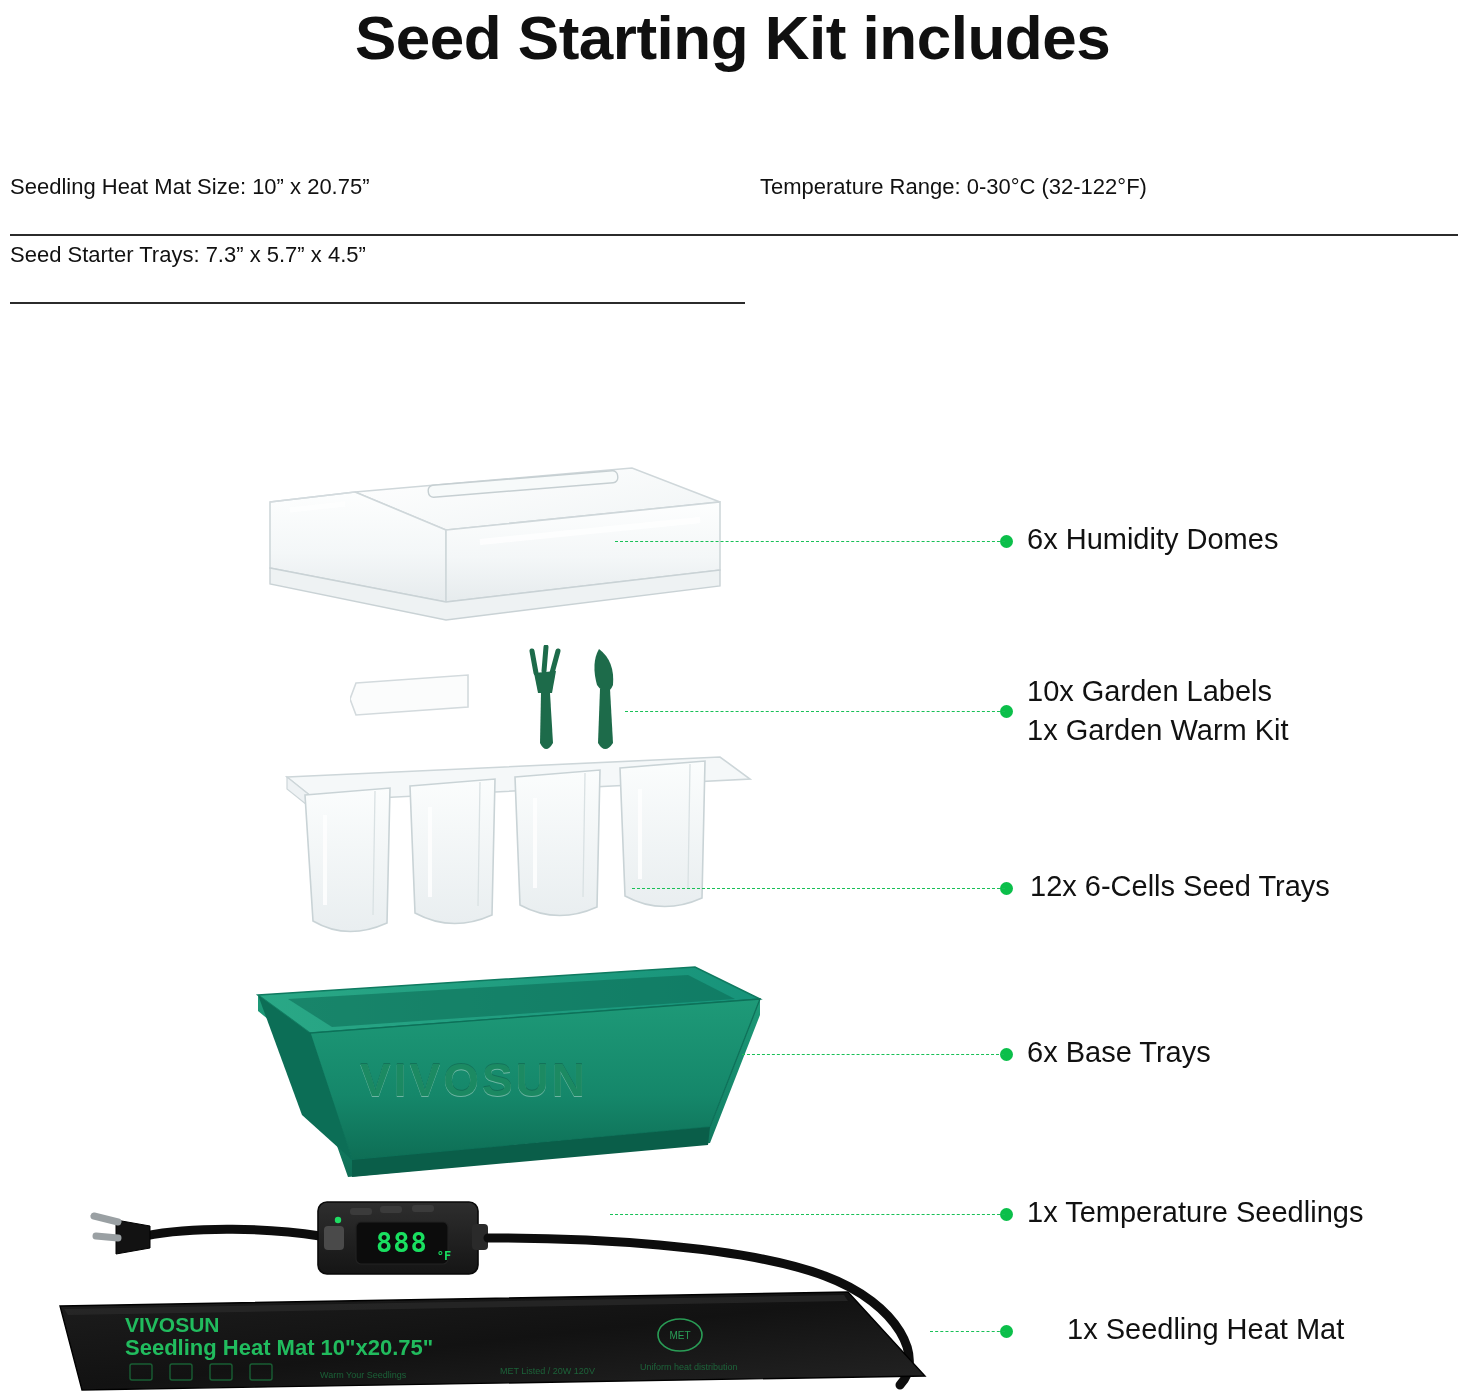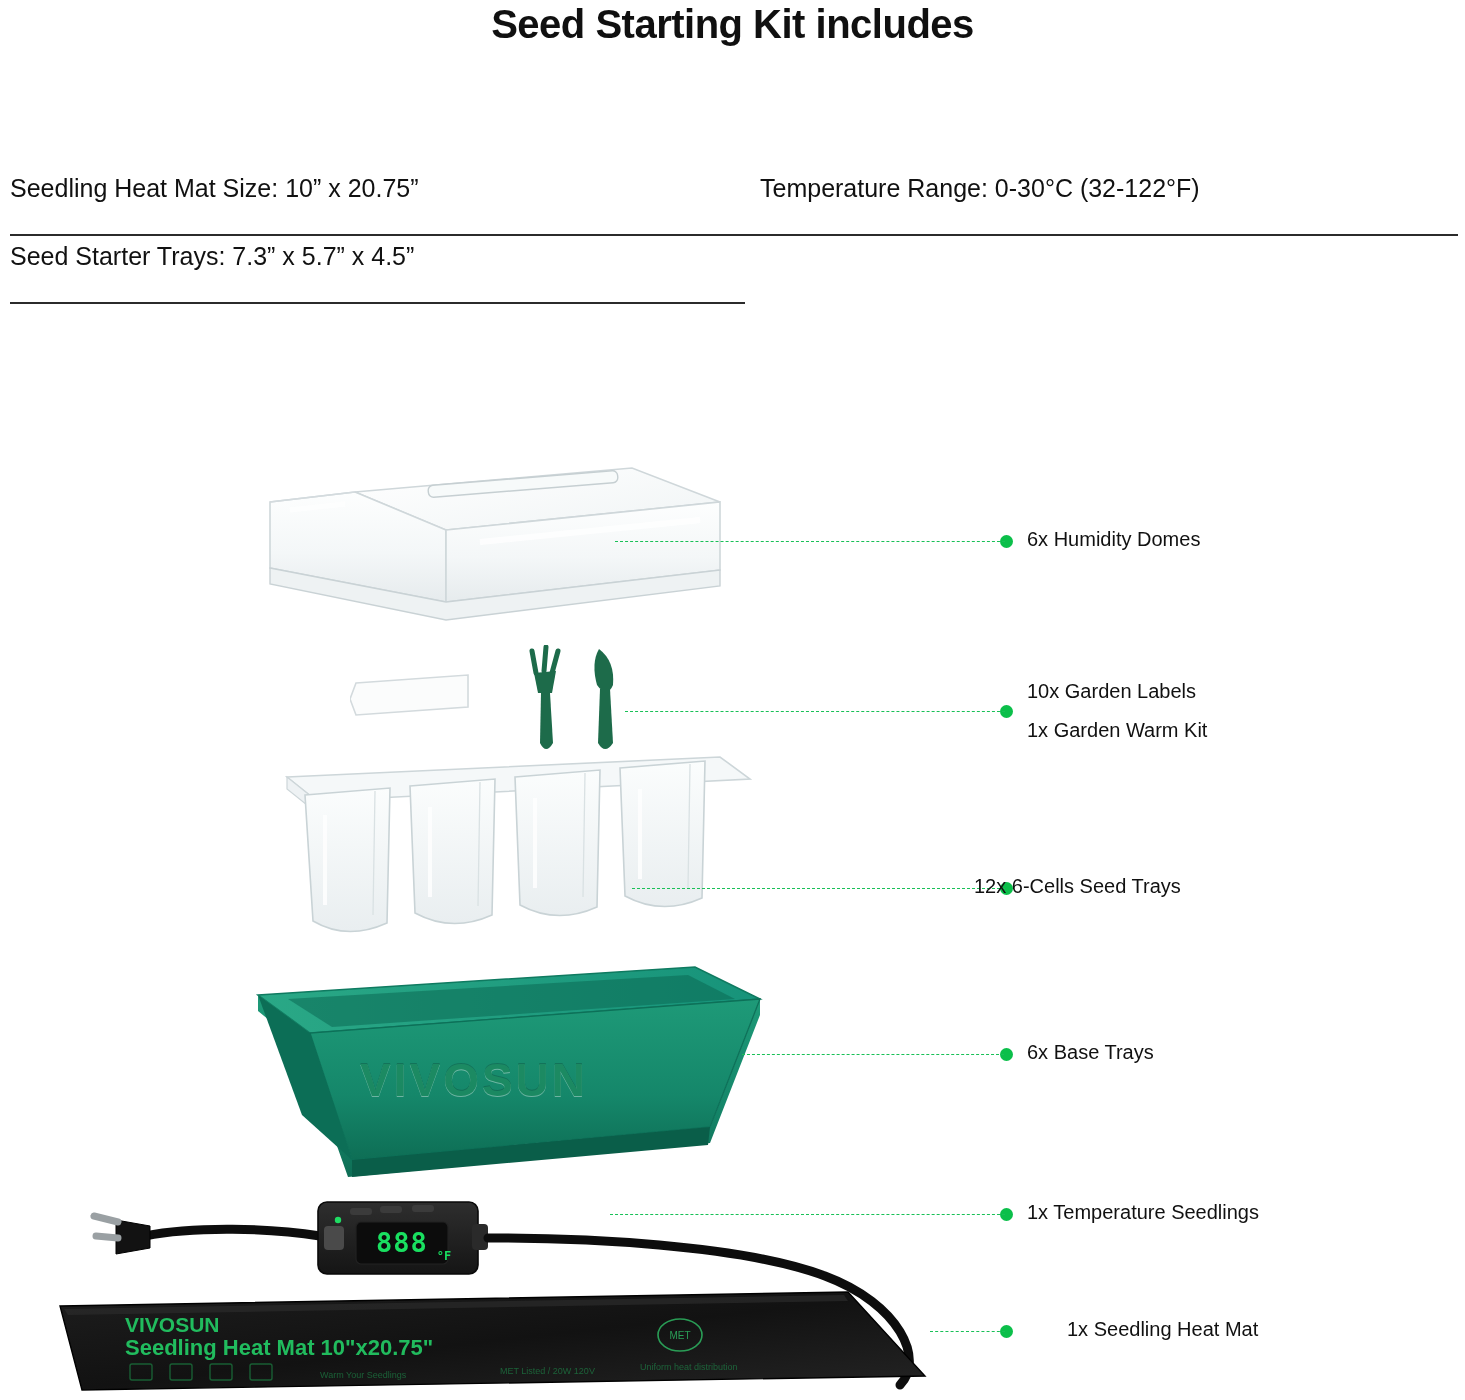--- a/index.html
+++ b/index.html
@@ -18,39 +18,39 @@
     background: #fff;
   }
 
   
   .title {
     position: absolute;
     top: 2px;
     left: 0;
     width: 1465px;
     text-align: center;
-    font-size: 40px;
+    font-size: 62px;
     font-weight: 700;
     letter-spacing: -0.5px;
     color: #101010;
     white-space: nowrap;
   }
 
   
   .specs {
     position: absolute;
     top: 168px;
     left: 10px;
     width: 1448px;
     display: grid;
     grid-template-columns: 735px 713px;
     grid-template-rows: 68px 68px;
   }
   .spec-cell {
-    font-size: 25px;
+    font-size: 22px;
     color: #111;
     display: flex;
     align-items: flex-start;
     padding-top: 6px;
     border-bottom: 2px solid #2b2b2b;
     white-space: nowrap;
   }
   .spec-cell.c2 { padding-left: 15px; }
   .spec-cell.r2 { }
 
@@ -59,21 +59,21 @@
     position: absolute;
     top: 400px;
     left: 0;
     width: 1465px;
     height: 1000px;
   }
 
   
   .callout {
     position: absolute;
-    font-size: 20px;
+    font-size: 29px;
     line-height: 39px;
     color: #111;
     white-space: nowrap;
   }
   .callout .l2 { display: block; }
 
   .dot {
     position: absolute;
     width: 13px; height: 13px;
     border-radius: 50%;
@@ -217,21 +217,21 @@
           <path d="M110,36 L108,160"></path>
           <path d="M215,27 L213,151"></path>
           <path d="M320,18 L318,142"></path>
           <path d="M425,9 L423,133"></path>
         </g>
       </svg>
     </div>
 
     <div class="dot" style="left:1000px; top:482px;"></div>
     <div class="leader" style="left:632px; top:488px; width:373px;"></div>
-    <div class="callout" style="left:974px; top:467px;">
+    <div class="callout" style="left:1030px; top:467px;">
       <span>12x 6-Cells Seed Trays</span>
     </div>
 
     <div class="basetray">
       <svg width="540" height="235" viewBox="0 0 540 235">
         <defs>
           <linearGradient id="trayFront" x1="0" y1="0" x2="0" y2="1">
             <stop offset="0%" stop-color="#1e9a78"></stop>
             <stop offset="60%" stop-color="#15876a"></stop>
             <stop offset="100%" stop-color="#0e6e55"></stop>

